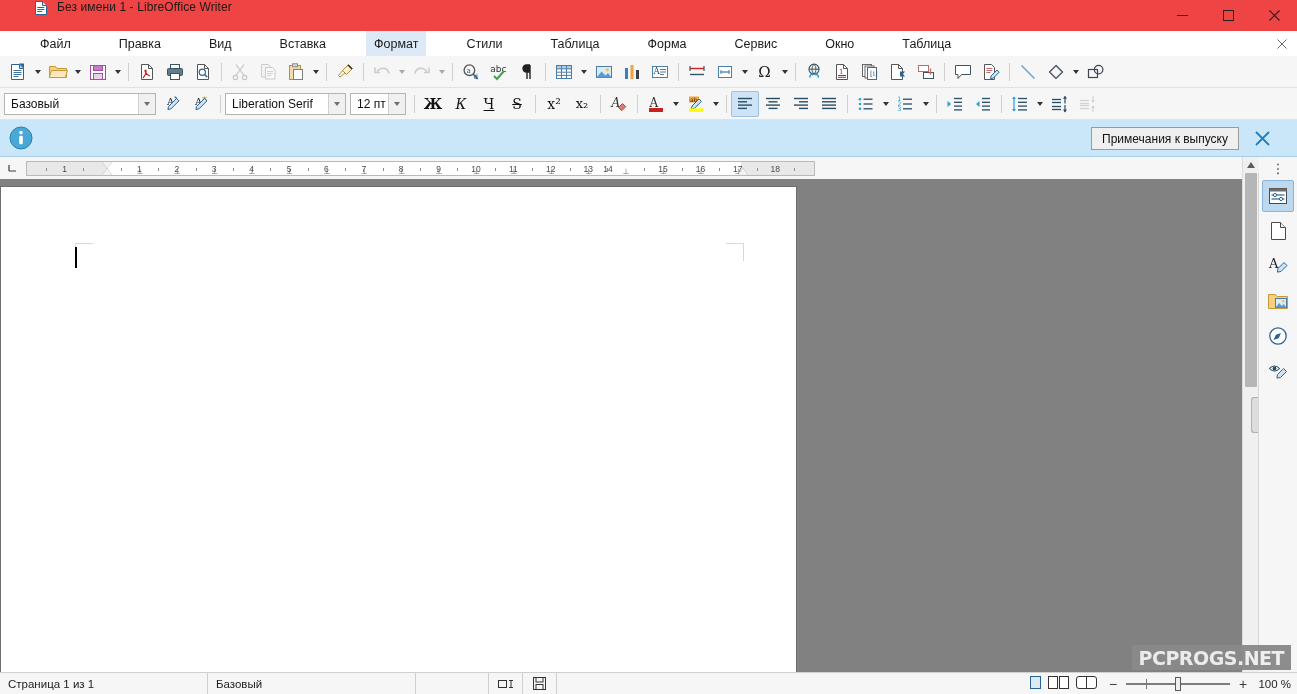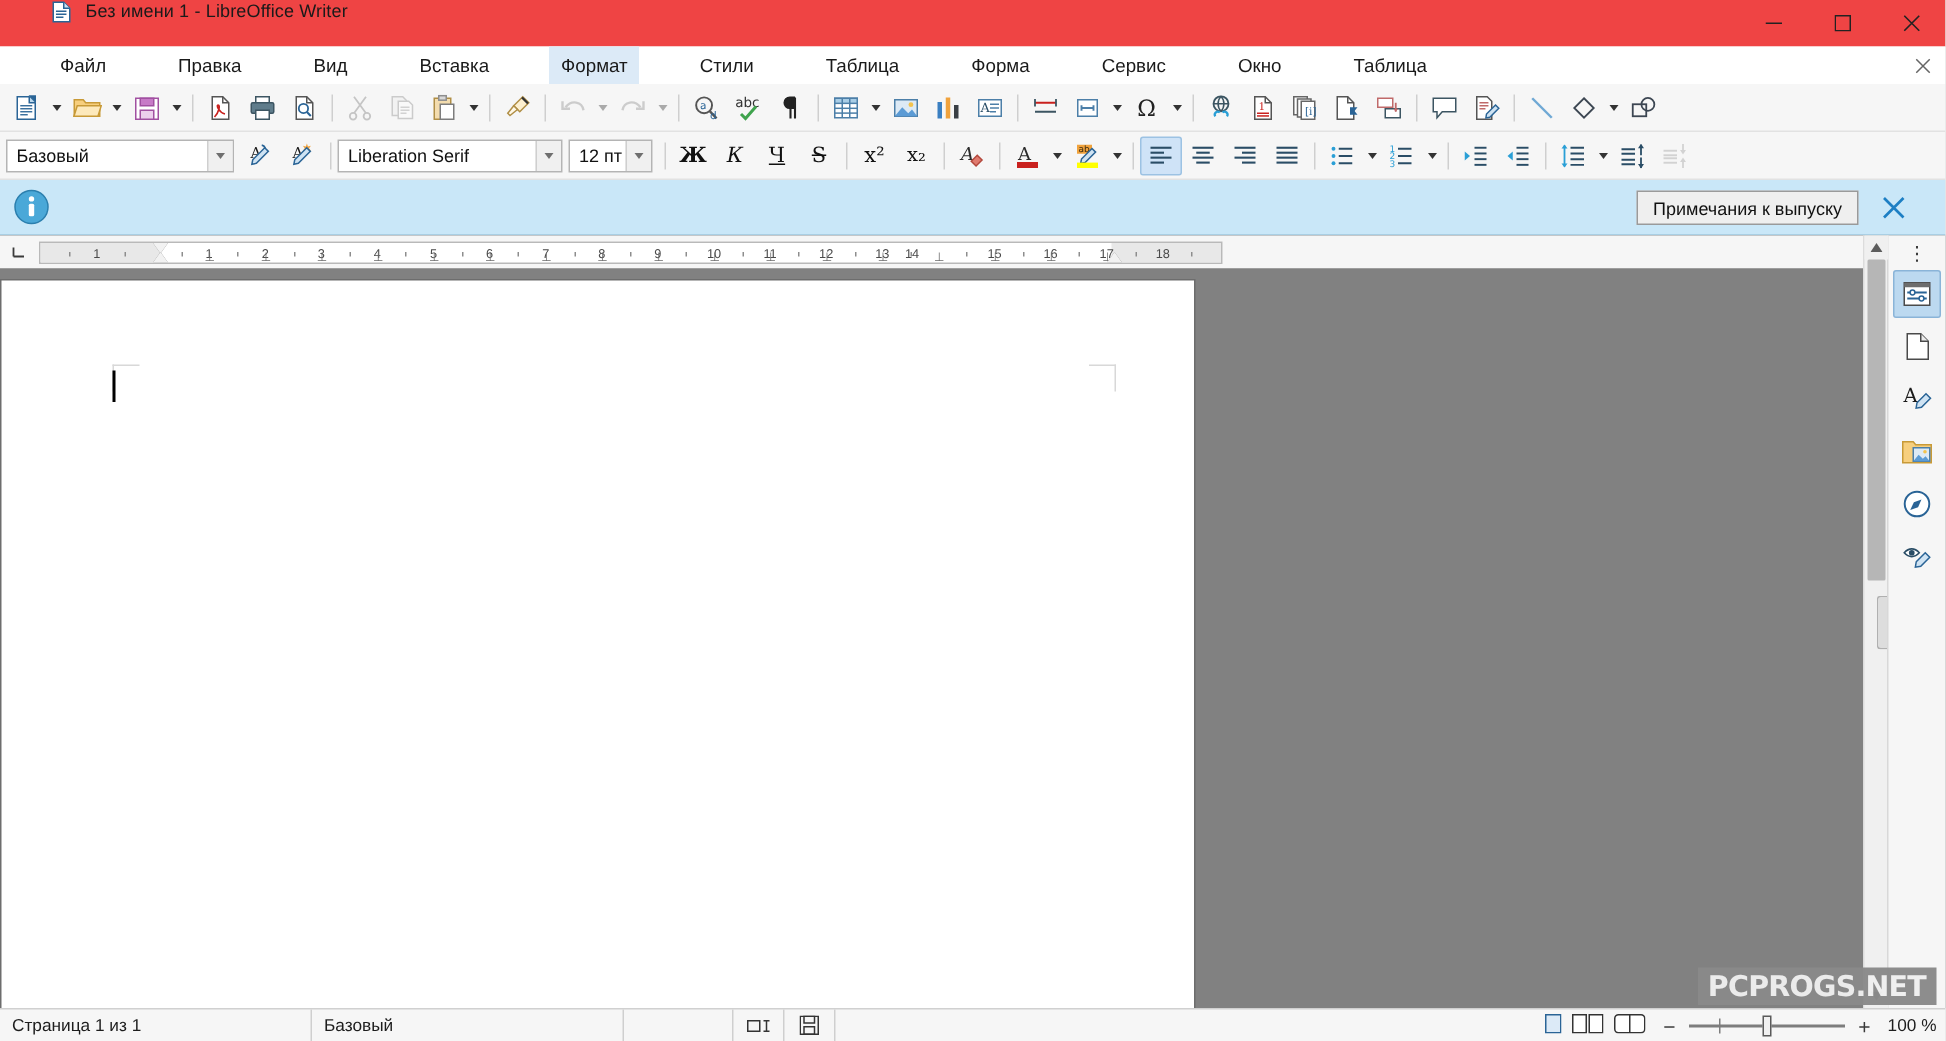--- a/index.html
+++ b/index.html
@@ -121,21 +121,21 @@
     display: flex; align-items: center; justify-content: center;
     flex: 0 0 17px;
   }
   .combo .cbtn::after {
     content: ""; width: 0; height: 0;
     border-left: 3.5px solid transparent;
     border-right: 3.5px solid transparent;
     border-top: 4px solid #6f6f6f;
   }
   .combo.style { width: 152px; }
-  .combo.font  { width: 150px; }
+  .combo.font  { width: 121px; }
   .combo.size  { width:  56px; }
 
   
   .infobar {
     height: 37px; flex: 0 0 37px;
     background: #c9e7f8;
     border-bottom: 1px solid #a9cfe4;
     display: flex; align-items: center;
     padding-left: 9px;
     position: relative;

